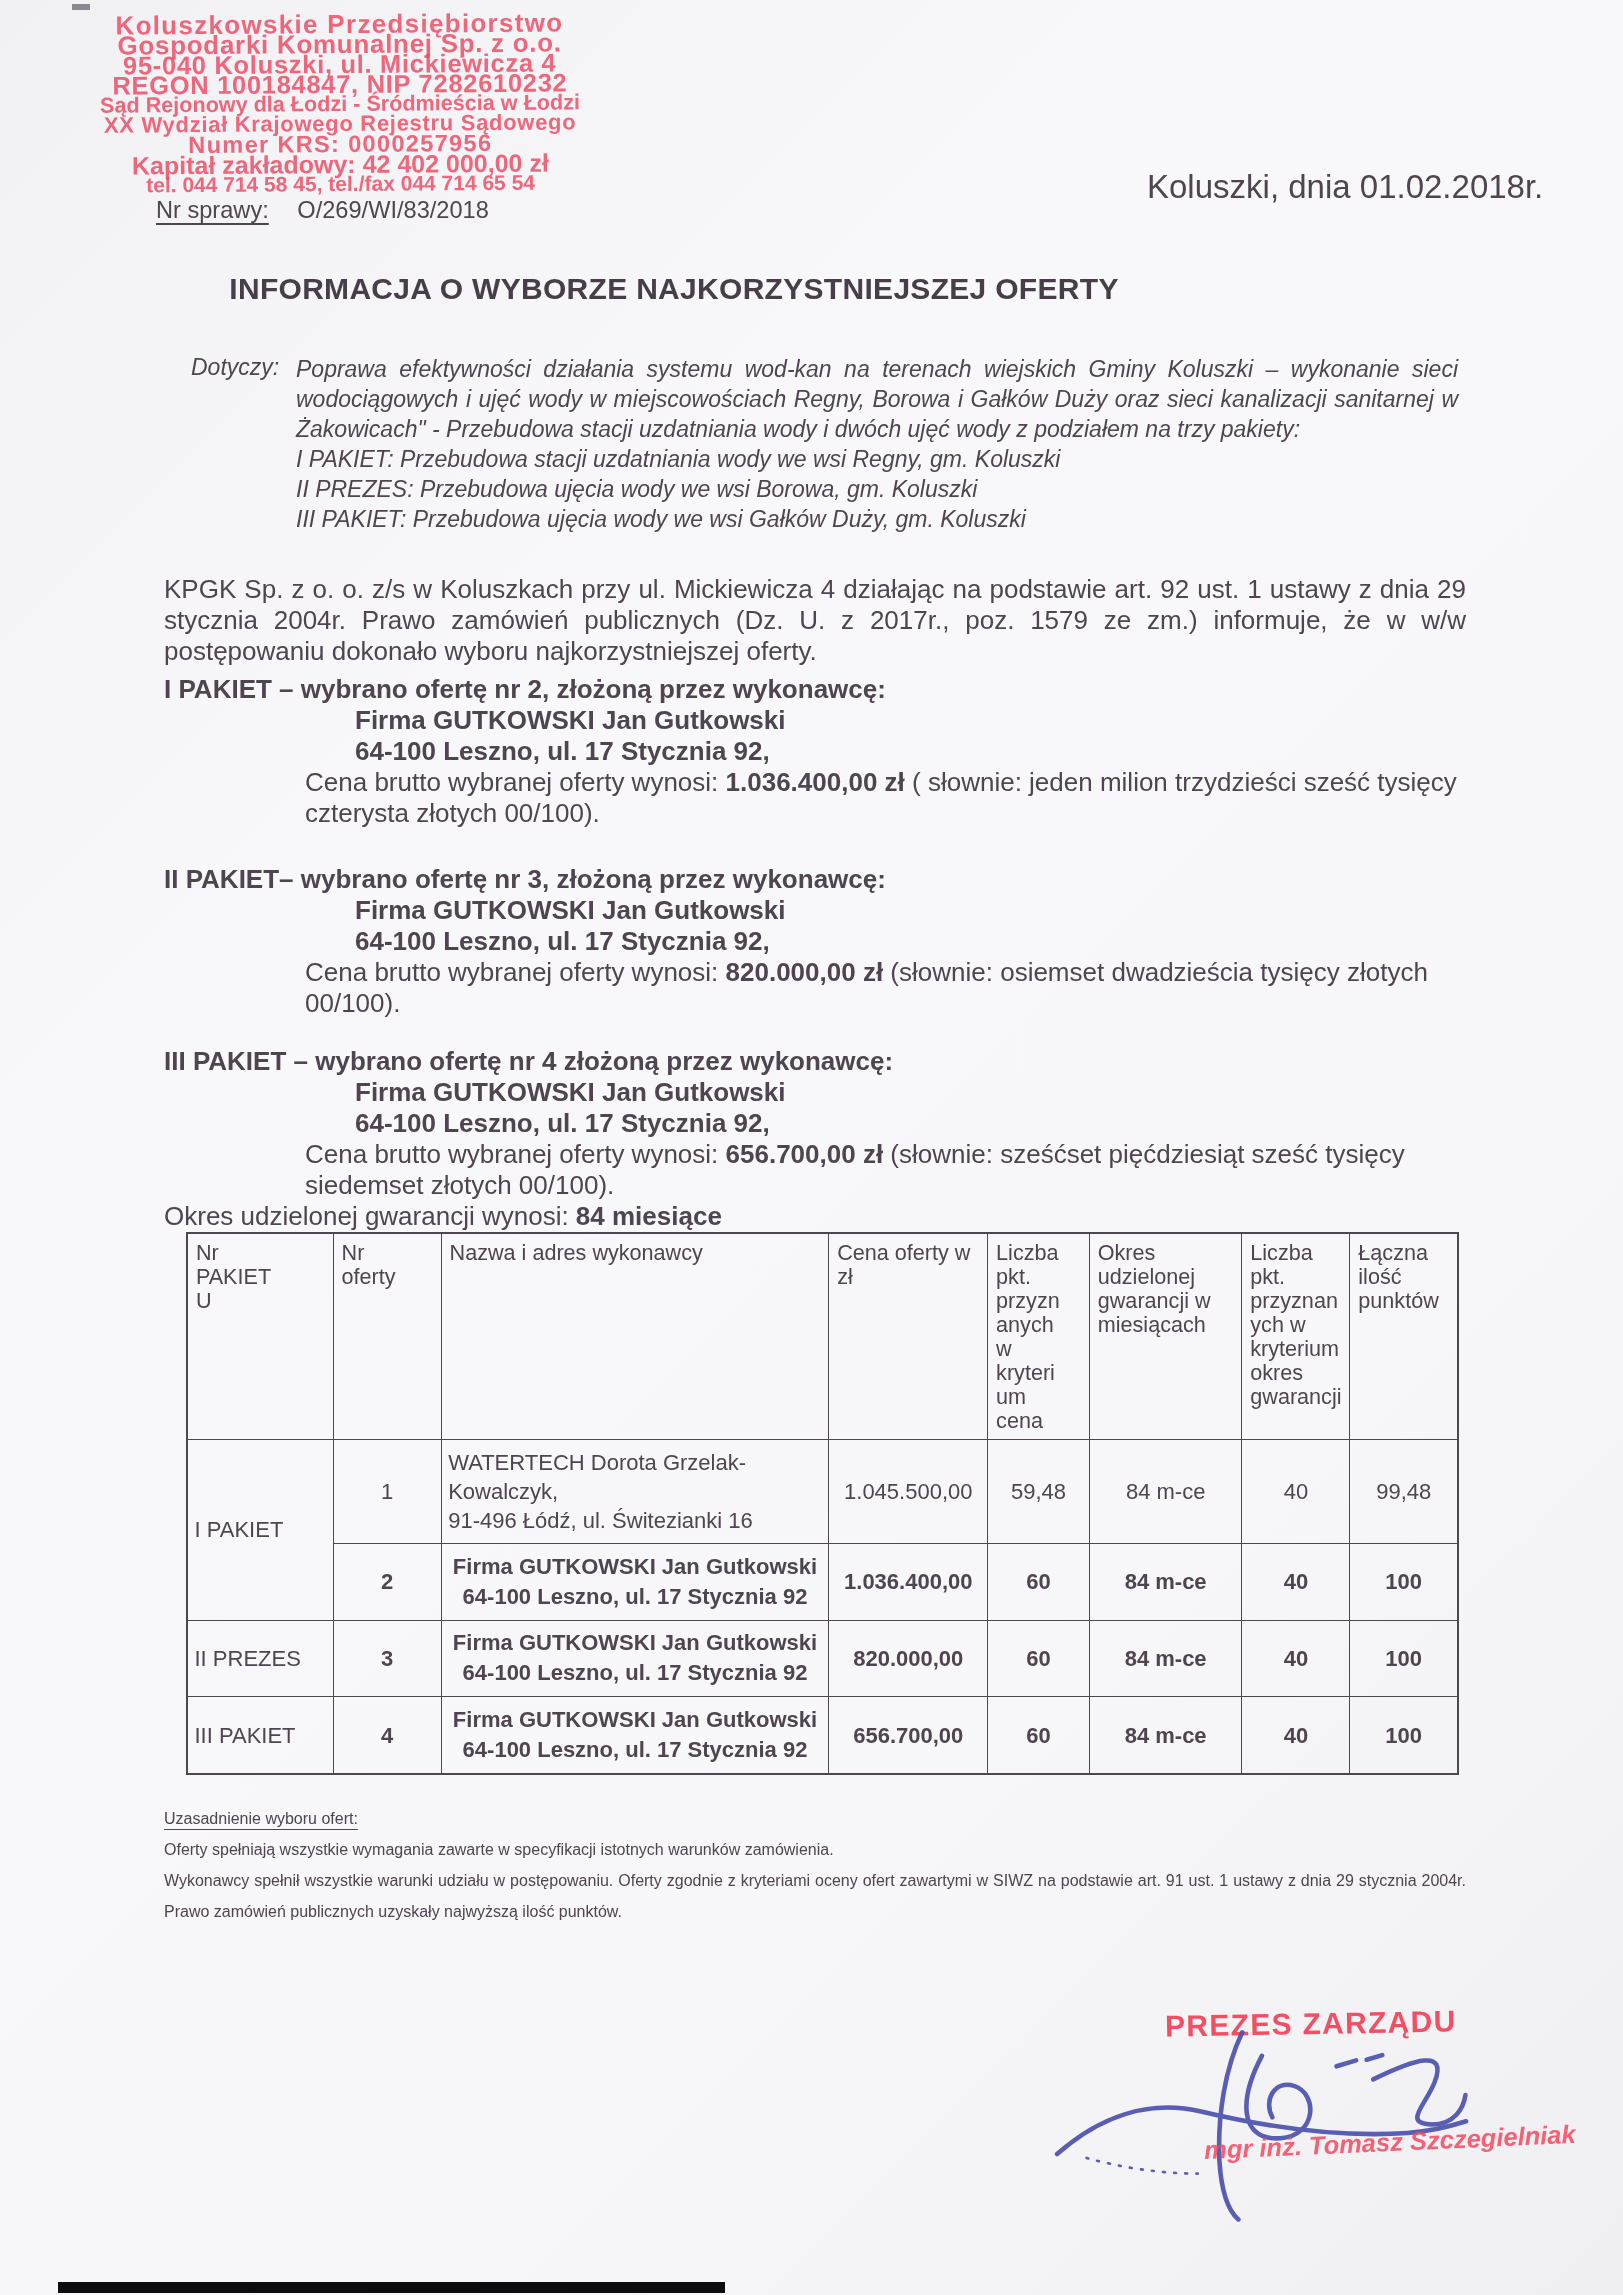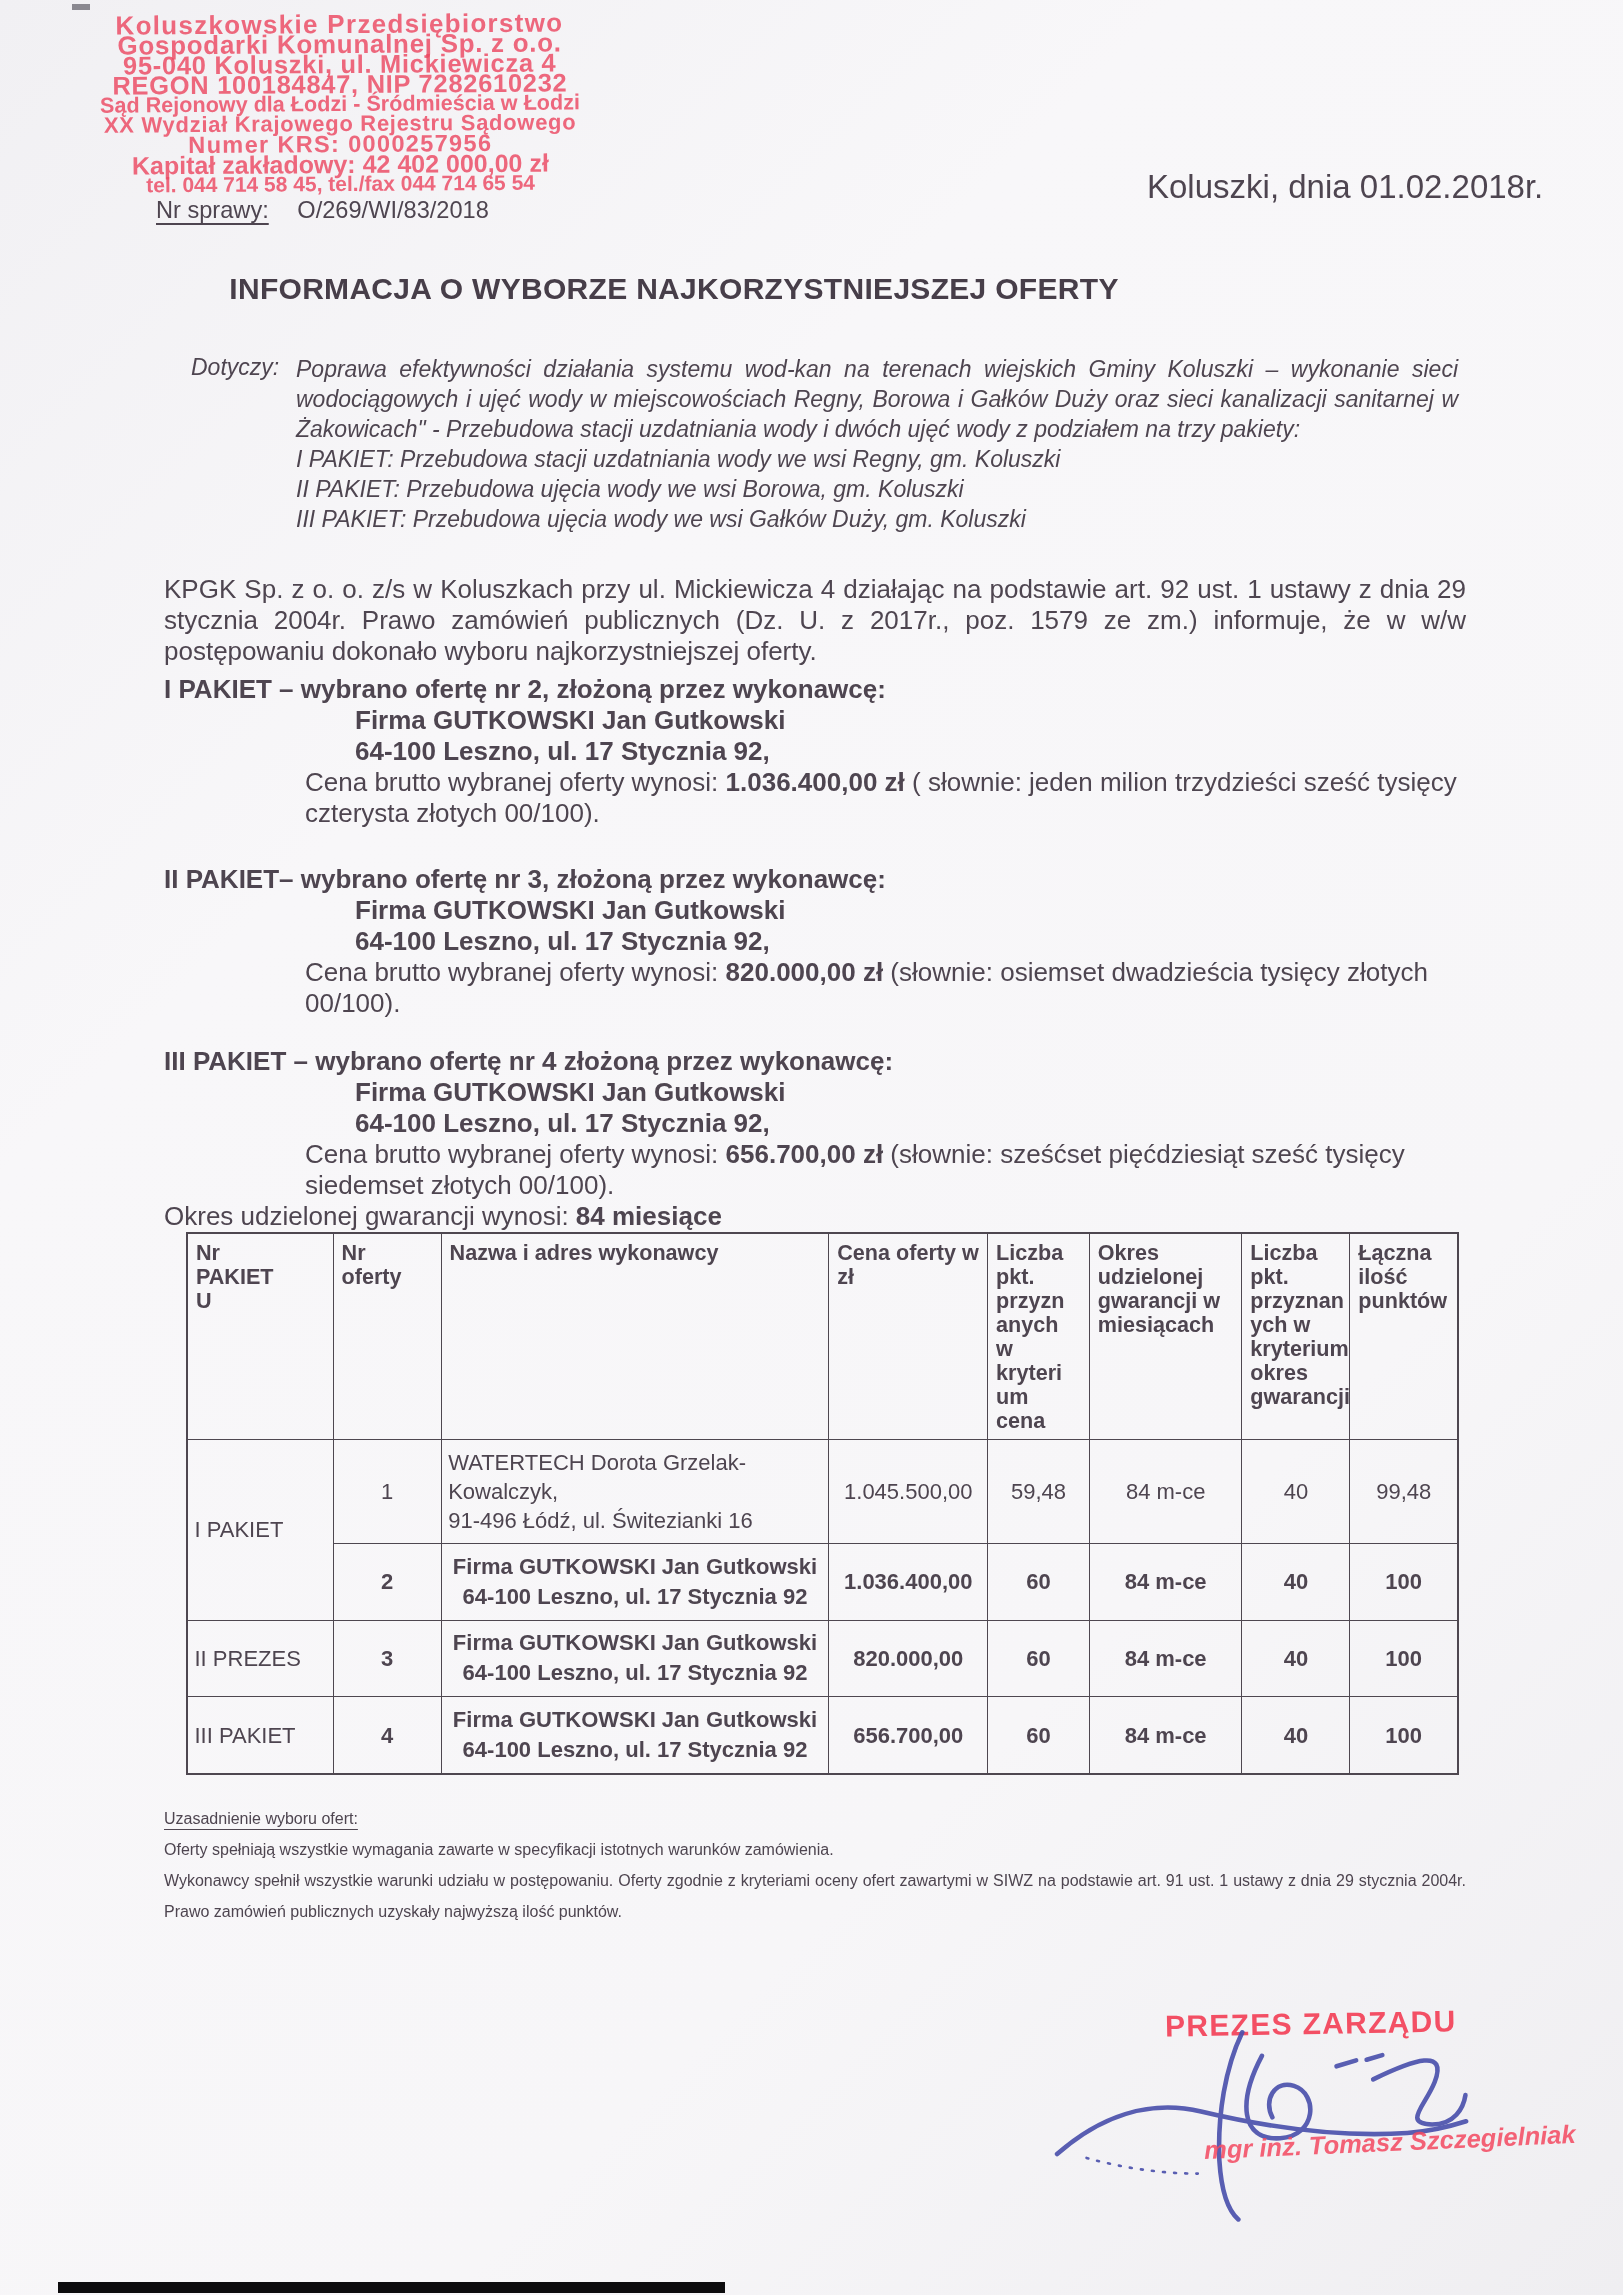--- a/index.html
+++ b/index.html
@@ -52,21 +52,21 @@
   .sec .cena{padding-left:141px;text-align:left;}
   .sec .cena b{font-weight:bold;}
   .guarantee{margin-top:33px;}
   .guarantee b{font-weight:bold;}
   
   .tbl-caption{margin-top:27.5px;font-size:24px;line-height:29px;}
   table.offers{border-collapse:collapse;width:1273px;margin-left:22px;margin-top:0;
     table-layout:fixed;border:2px solid #4e4750;}
   table.offers th,table.offers td{border:1.3px solid #4e4750;}
   table.offers th{
-    font-weight:bold;font-size:21.6px;line-height:24px;text-align:left;
+    font-weight:normal;font-size:21.6px;line-height:24px;text-align:left;
     vertical-align:top;padding:6.5px 7.9px;white-space:pre-line;
   }
   table.offers td{font-size:22px;line-height:29px;vertical-align:middle;padding:7.9px 6.5px;}
   td.pakiet{text-align:left;padding-left:9.2px;}
   td.num,td.c{text-align:center;}
   td.name{white-space:pre-line;padding-left:17px;}
   tr.strong td{font-weight:bold;}
   tr.strong td.pakiet{font-weight:normal;}
   tr.strong td.name{text-align:center;padding-left:6.5px;line-height:30px;}
   
@@ -110,21 +110,21 @@
     <span class="lbl">Nr sprawy:</span>
     <span class="val">O/269/WI/83/2018</span>
   </div>
 
   <div class="doc-title">INFORMACJA O WYBORZE NAJKORZYSTNIEJSZEJ OFERTY</div>
 
   <div class="subject-label">Dotyczy:</div>
   <div class="subject-body">
     <p>Poprawa efektywności działania systemu wod-kan na terenach wiejskich Gminy Koluszki – wykonanie sieci wodociągowych i ujęć wody w miejscowościach Regny, Borowa i Gałków Duży oraz sieci kanalizacji sanitarnej w Żakowicach" - Przebudowa stacji uzdatniania wody i dwóch ujęć wody z podziałem na trzy pakiety:</p>
     <div class="pkg">I PAKIET:  Przebudowa stacji uzdatniania wody we wsi Regny, gm. Koluszki</div>
-    <div class="pkg">II PAKIET:  Przebudowa ujęcia wody we wsi Borowa, gm. Koluszki</div>
+    <div class="pkg">II PREZES:  Przebudowa ujęcia wody we wsi Borowa, gm. Koluszki</div>
     <div class="pkg">III PAKIET: Przebudowa ujęcia wody we wsi Gałków Duży, gm. Koluszki</div>
   </div>
 
   <div class="main">
     <p class="intro">KPGK Sp. z o. o. z/s w Koluszkach przy ul. Mickiewicza 4 działając na podstawie art. 92 ust. 1 ustawy z dnia 29 stycznia 2004r. Prawo zamówień publicznych (Dz. U. z 2017r., poz. 1579 ze zm.) informuje, że w w/w  postępowaniu dokonało wyboru najkorzystniejszej oferty.</p>
 
     <div class="sec s1">
       <div class="head">I PAKIET – wybrano ofertę nr 2, złożoną przez wykonawcę:</div>
       <div class="firm">Firma GUTKOWSKI Jan Gutkowski</div>
       <div class="addr">64-100 Leszno, ul. 17 Stycznia 92,</div>

